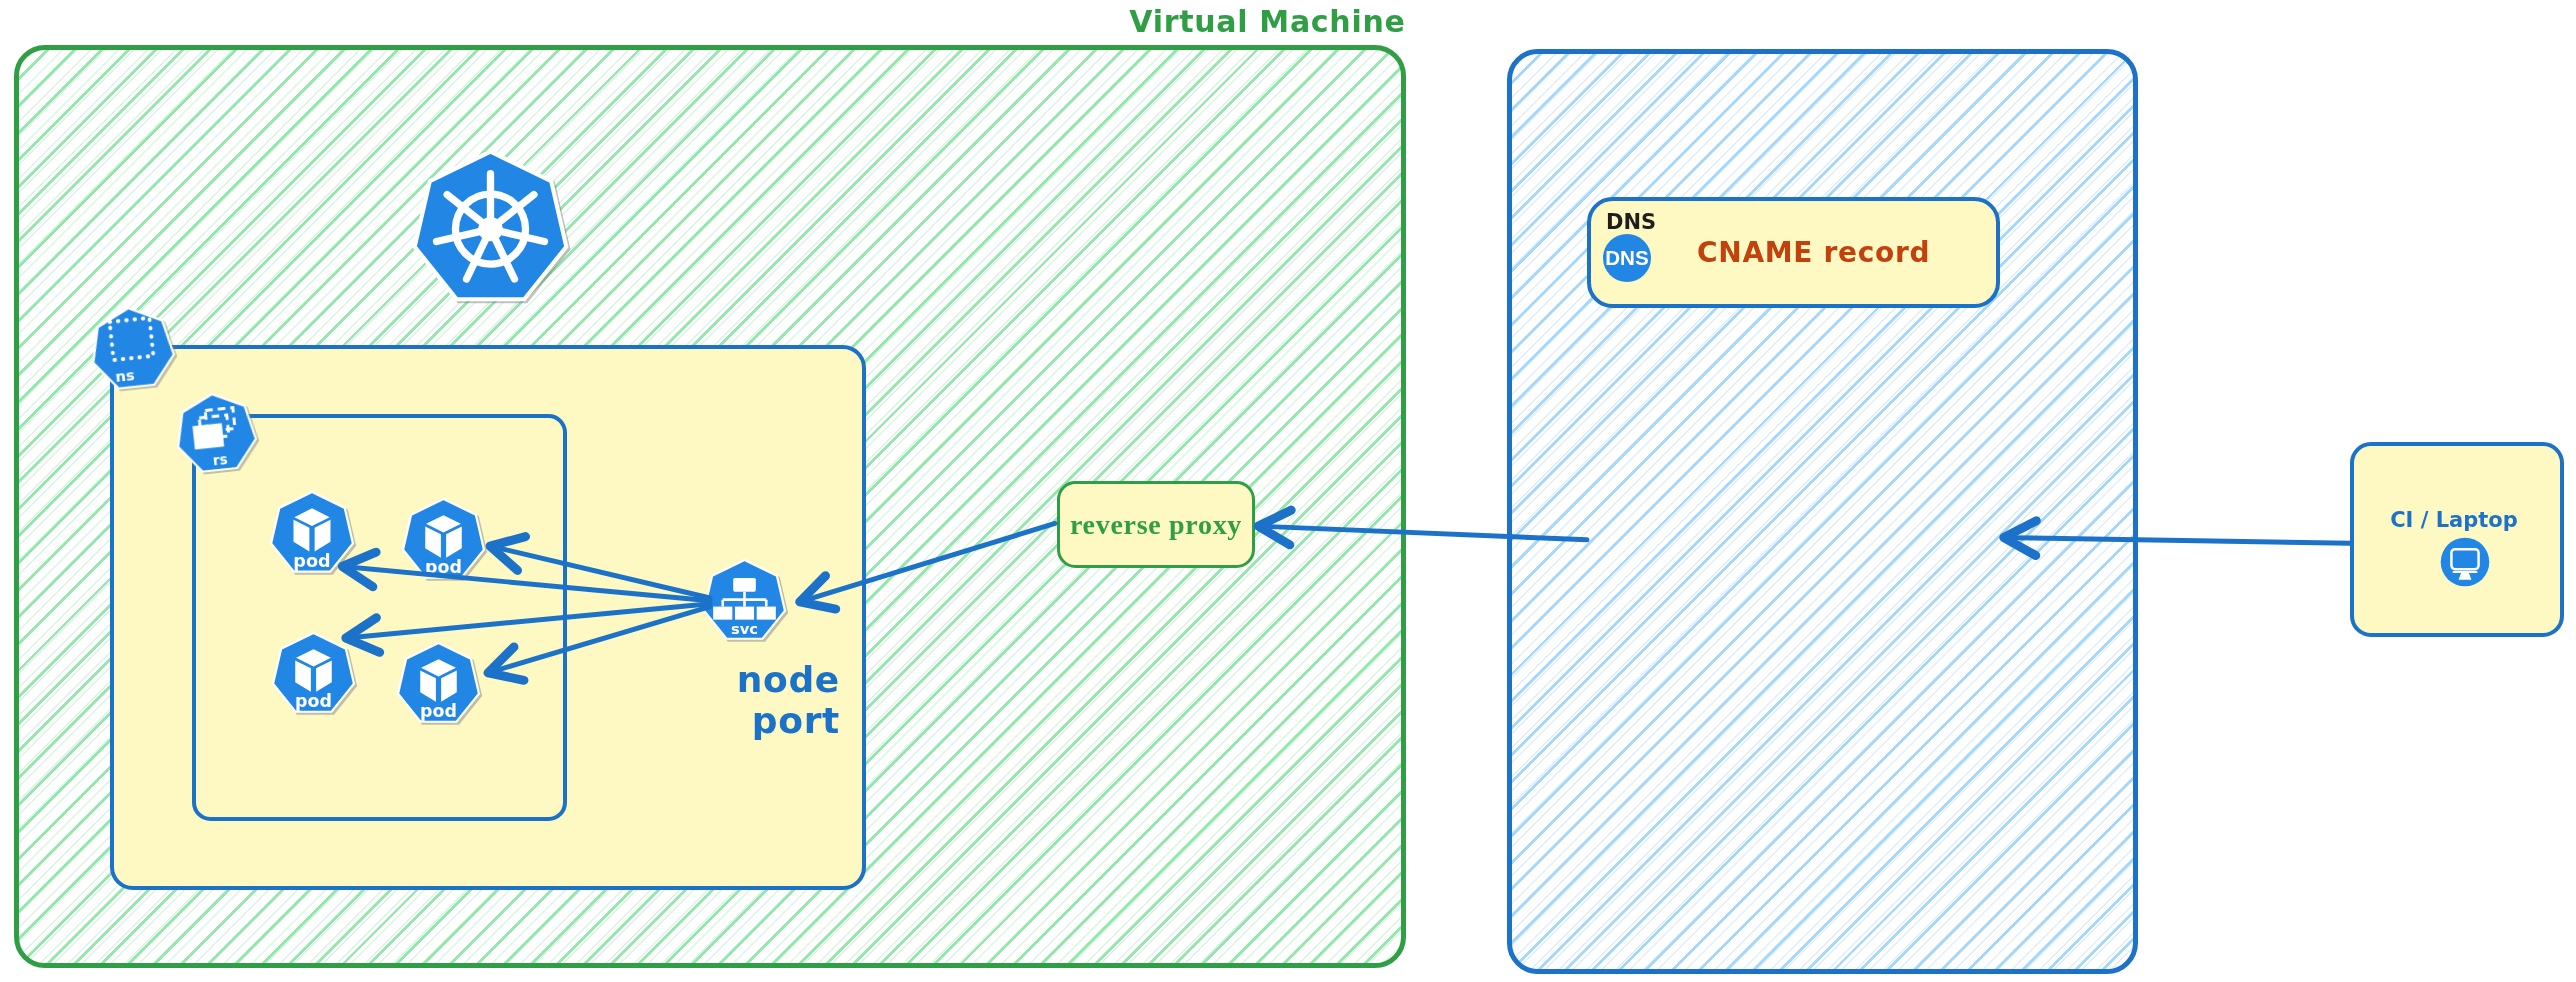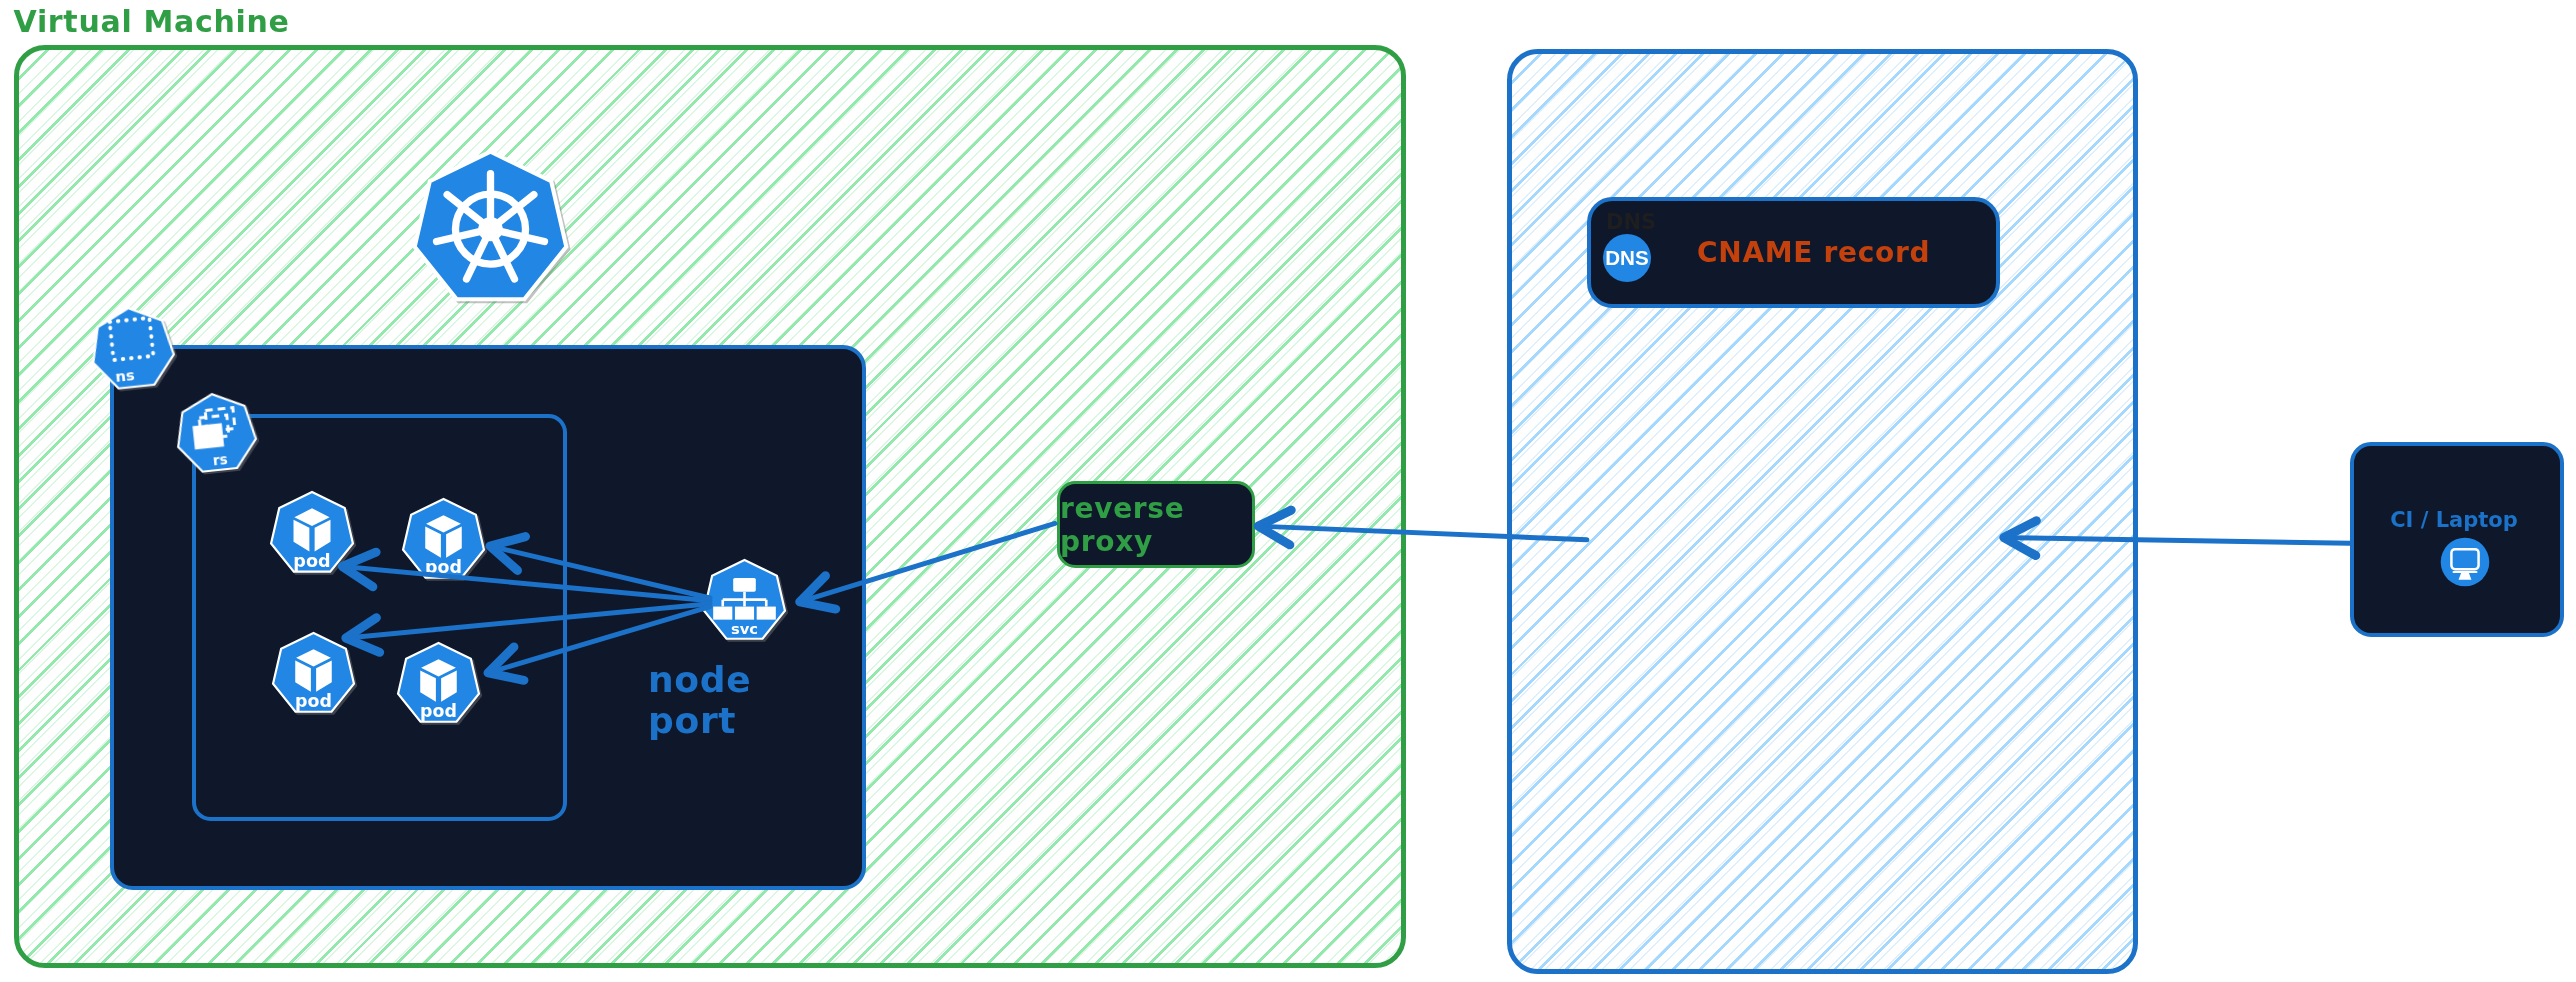--- a/index.html
+++ b/index.html
@@ -13,31 +13,31 @@
     background-image:
       repeating-linear-gradient(135deg,#93e9ab 0 2.8px,transparent 2.8px 19px),
       repeating-linear-gradient(135deg,#dcf6e4 0 1.4px,transparent 1.4px 10px);}
   .ext-box{left:1507px;top:49px;width:631px;height:925px;border:5px solid #1b72c8;
     background-color:#fff;
     background-image:
       repeating-linear-gradient(135deg,#a5d8ff 0 2.8px,transparent 2.8px 19px),
       repeating-linear-gradient(135deg,#e0effc 0 1.4px,transparent 1.4px 10px);}
 
   
-  .card{position:absolute;box-sizing:border-box;background:#0f172a;display:flex;
-        align-items:center;justify-content:center;}
+  .card{position:absolute;box-sizing:border-box;background:#fef9c3;display:flex;
+        align-items:center;justify-content:center;font-family:Liberation Serif, serif;}
   .ns-box{left:110px;top:345px;width:756px;height:545px;border:4.3px solid #1b72c8;border-radius:23px;z-index:2;}
   .rs-box{left:192px;top:414px;width:375px;height:407px;border:4.3px solid #1b72c8;border-radius:18.5px;z-index:3;}
   .dns-card{left:1587px;top:197px;width:413px;height:111px;border:4.3px solid #1b72c8;border-radius:25.6px;z-index:2;}
   .worker-box{left:1587px;top:489px;width:413px;height:120px;border:4.3px solid #1b72c8;border-radius:25.6px;z-index:2;}
   .rproxy-box{left:1057px;top:481px;width:198px;height:87px;border:3.6px solid #2f9e44;border-radius:18.5px;z-index:2;}
   .ci-box{left:2350px;top:442px;width:214px;height:195px;border:4.3px solid #1b72c8;border-radius:21px;z-index:2;}
 
   
-  .ttl{position:absolute;text-align:left;font-weight:bold;letter-spacing:0.7px;z-index:4;}
+  .ttl{position:absolute;text-align:right;font-weight:bold;letter-spacing:0.7px;z-index:4;}
   .vm-title{left:13.5px;width:1392px;top:4.3px;font-size:30px;color:#2f9e44;}
   .ext-title{left:1507px;width:631px;top:4.3px;font-size:28px;color:#1b72c8;}
   .nodeport{left:648px;width:192px;top:659px;font-size:36px;color:#1b72c8;}
   .rproxy-label{font-size:28px;color:#2f9e44;font-weight:bold;letter-spacing:0.7px;}
   .worker-label{font-size:28px;color:#1b72c8;font-weight:bold;letter-spacing:0.7px;}
   .cname{position:absolute;left:1697px;top:236px;width:236px;text-align:left;
          font-size:28px;color:#c2410c;font-weight:bold;letter-spacing:0.7px;z-index:3;}
   .dns-heading{position:absolute;left:1606px;top:210px;font-size:21px;color:#1e1e1e;
          font-weight:bold;z-index:3;}
   .ci-label{position:absolute;left:2350px;top:508px;width:208px;text-align:center;

